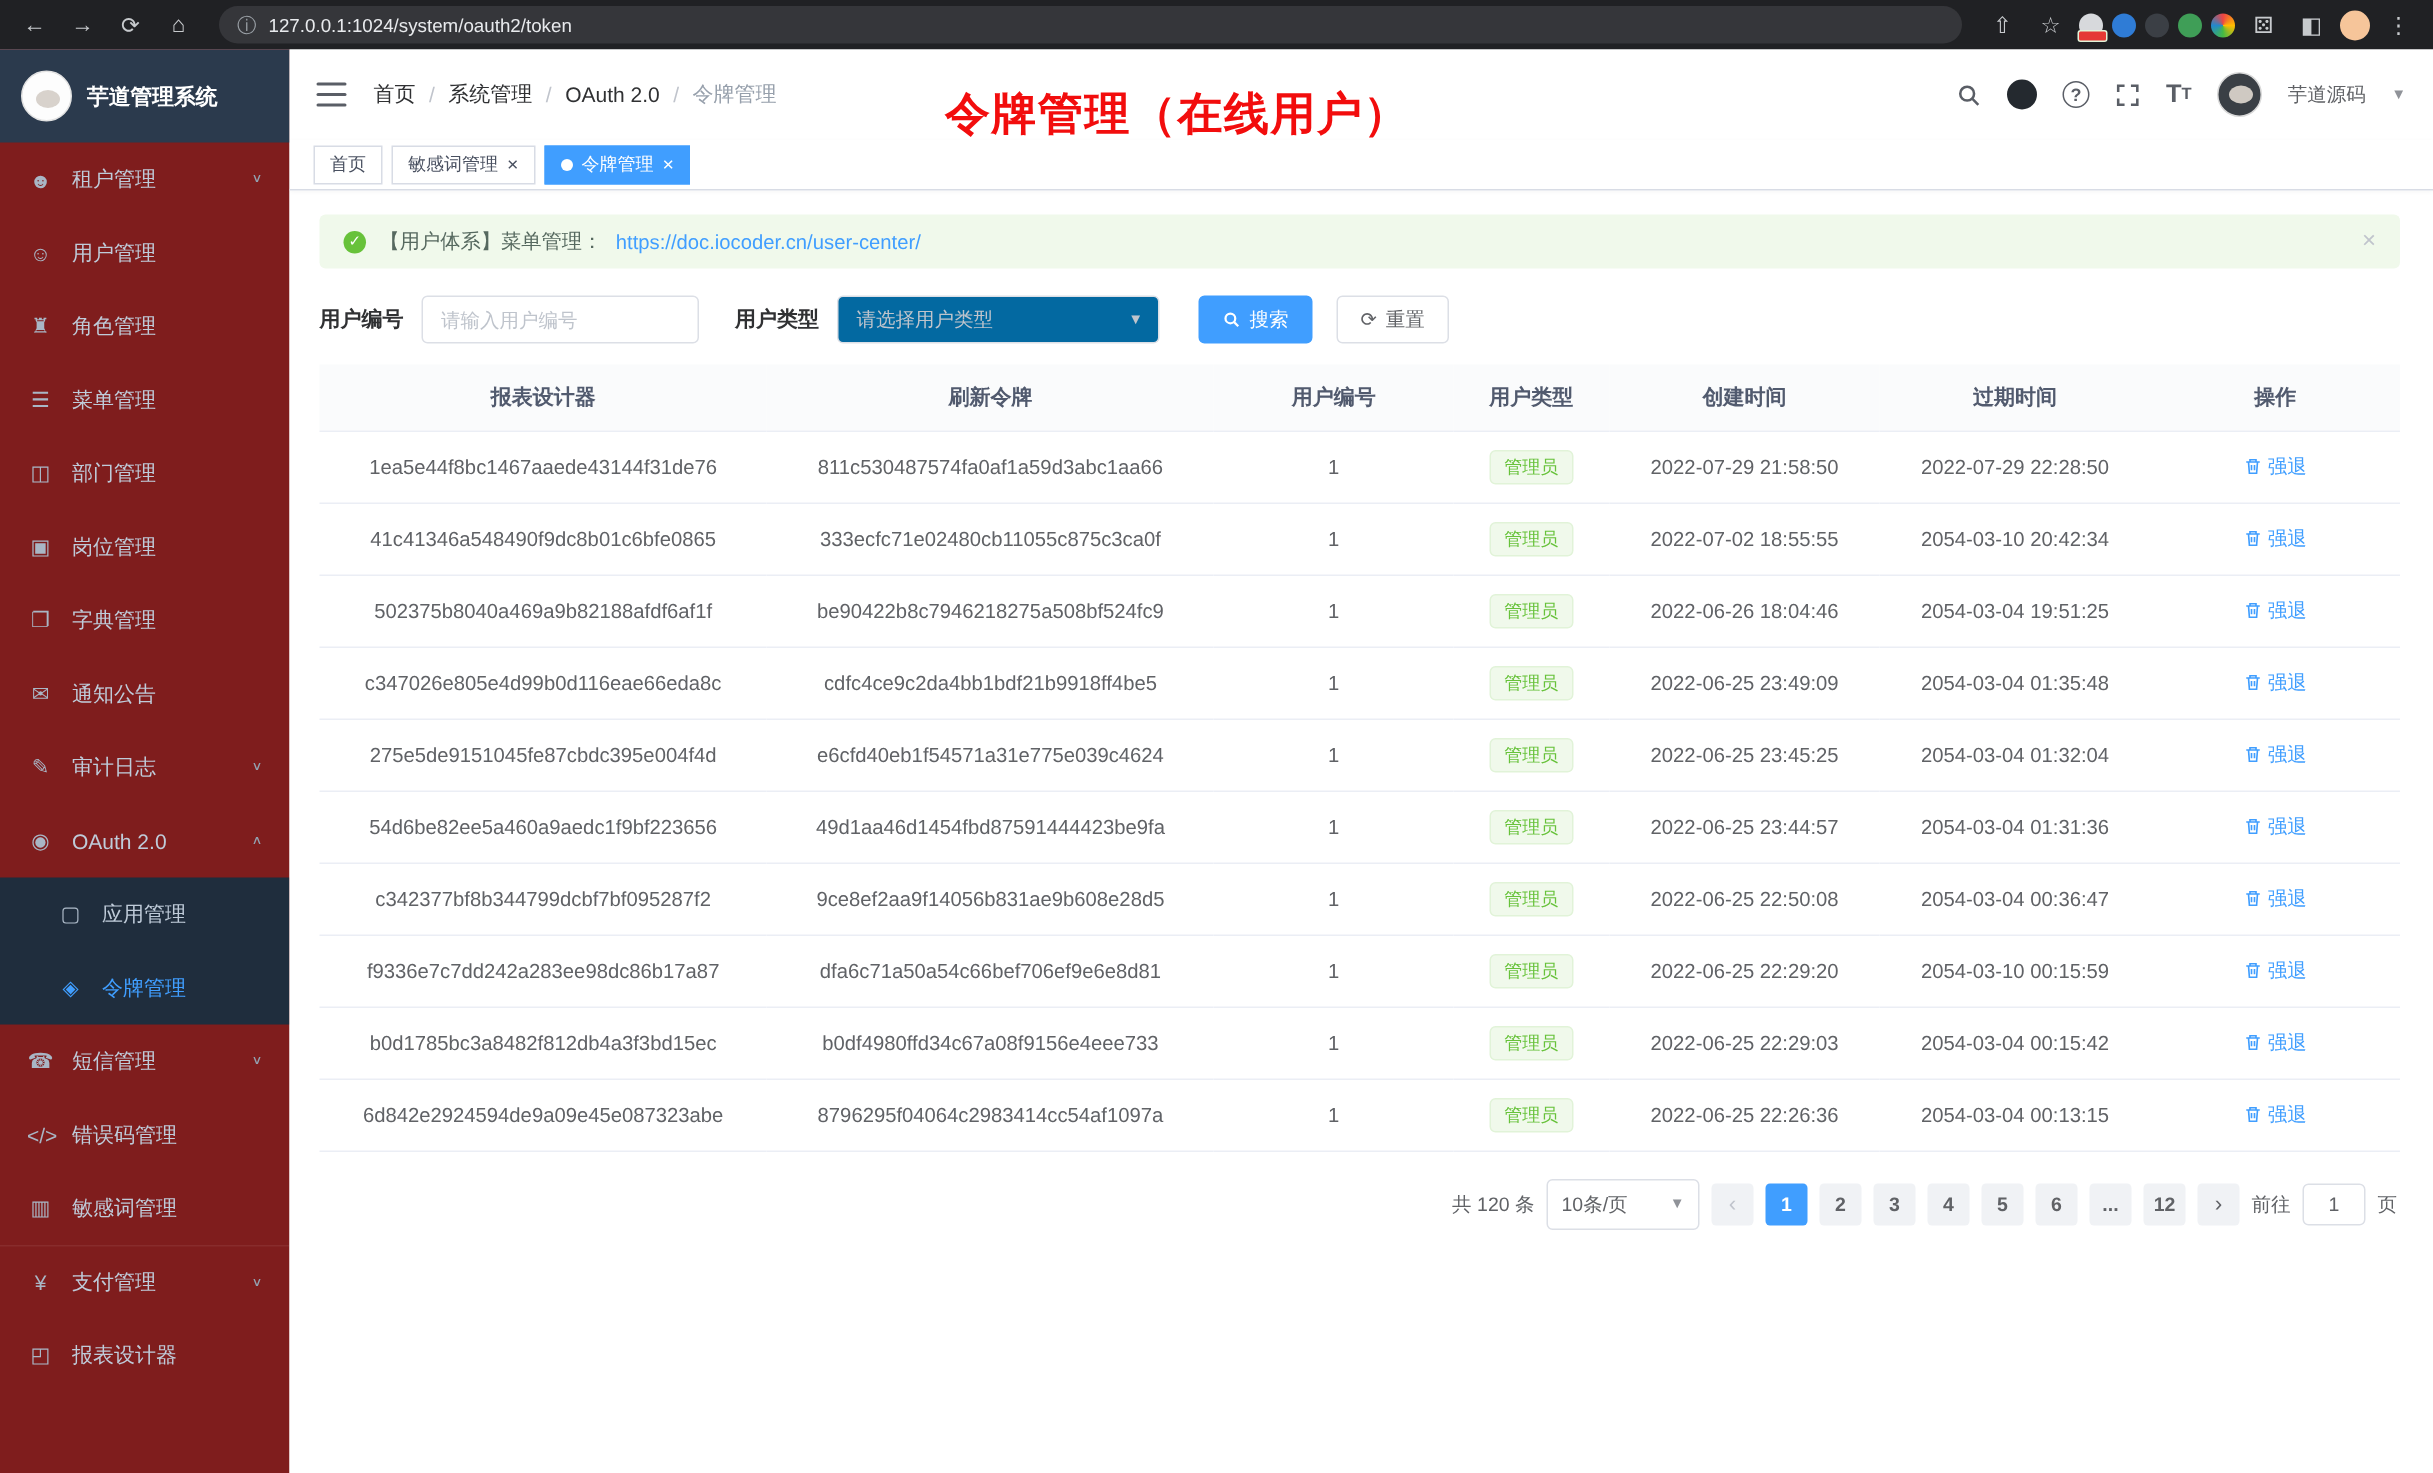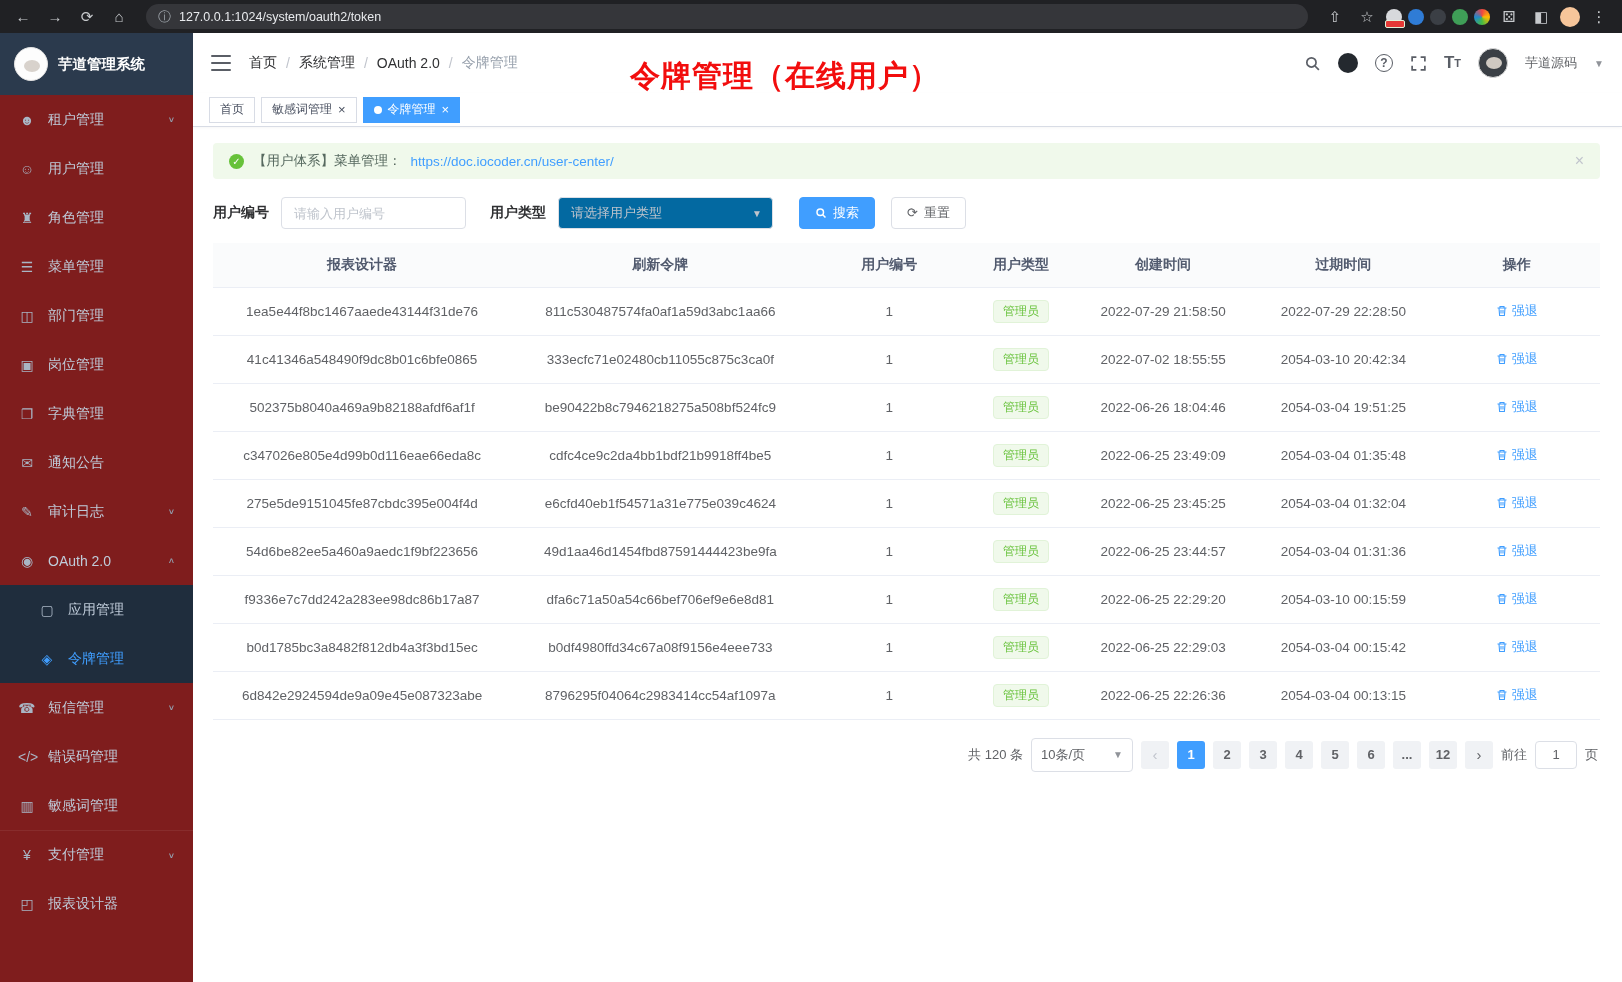--- a/index.html
+++ b/index.html
@@ -392,20 +392,34 @@
               <td>2022-06-25 23:44:57</td>
               <td>2054-03-04 01:31:36</td>
               <td><span class="action">
                   <svg width="12" height="12" viewBox="0 0 24 24" fill="none" stroke="currentColor" stroke-width="2.2">
                     <path d="M3 6h18M8 6V3h8v3M6 6l1.2 15h9.6L18 6M10 10v7M14 10v7"></path>
                   </svg>
                   <span>强退</span>
                 </span></td>
             </tr>
             <tr>
+              <td>c342377bf8b344799dcbf7bf095287f2</td>
+              <td>9ce8ef2aa9f14056b831ae9b608e28d5</td>
+              <td>1</td>
+              <td><span class="badge">管理员</span></td>
+              <td>2022-06-25 22:50:08</td>
+              <td>2054-03-04 00:36:47</td>
+              <td><span class="action">
+                  <svg width="12" height="12" viewBox="0 0 24 24" fill="none" stroke="currentColor" stroke-width="2.2">
+                    <path d="M3 6h18M8 6V3h8v3M6 6l1.2 15h9.6L18 6M10 10v7M14 10v7"></path>
+                  </svg>
+                  <span>强退</span>
+                </span></td>
+            </tr>
+            <tr>
               <td>f9336e7c7dd242a283ee98dc86b17a87</td>
               <td>dfa6c71a50a54c66bef706ef9e6e8d81</td>
               <td>1</td>
               <td><span class="badge">管理员</span></td>
               <td>2022-06-25 22:29:20</td>
               <td>2054-03-10 00:15:59</td>
               <td><span class="action">
                   <svg width="12" height="12" viewBox="0 0 24 24" fill="none" stroke="currentColor" stroke-width="2.2">
                     <path d="M3 6h18M8 6V3h8v3M6 6l1.2 15h9.6L18 6M10 10v7M14 10v7"></path>
                   </svg>

